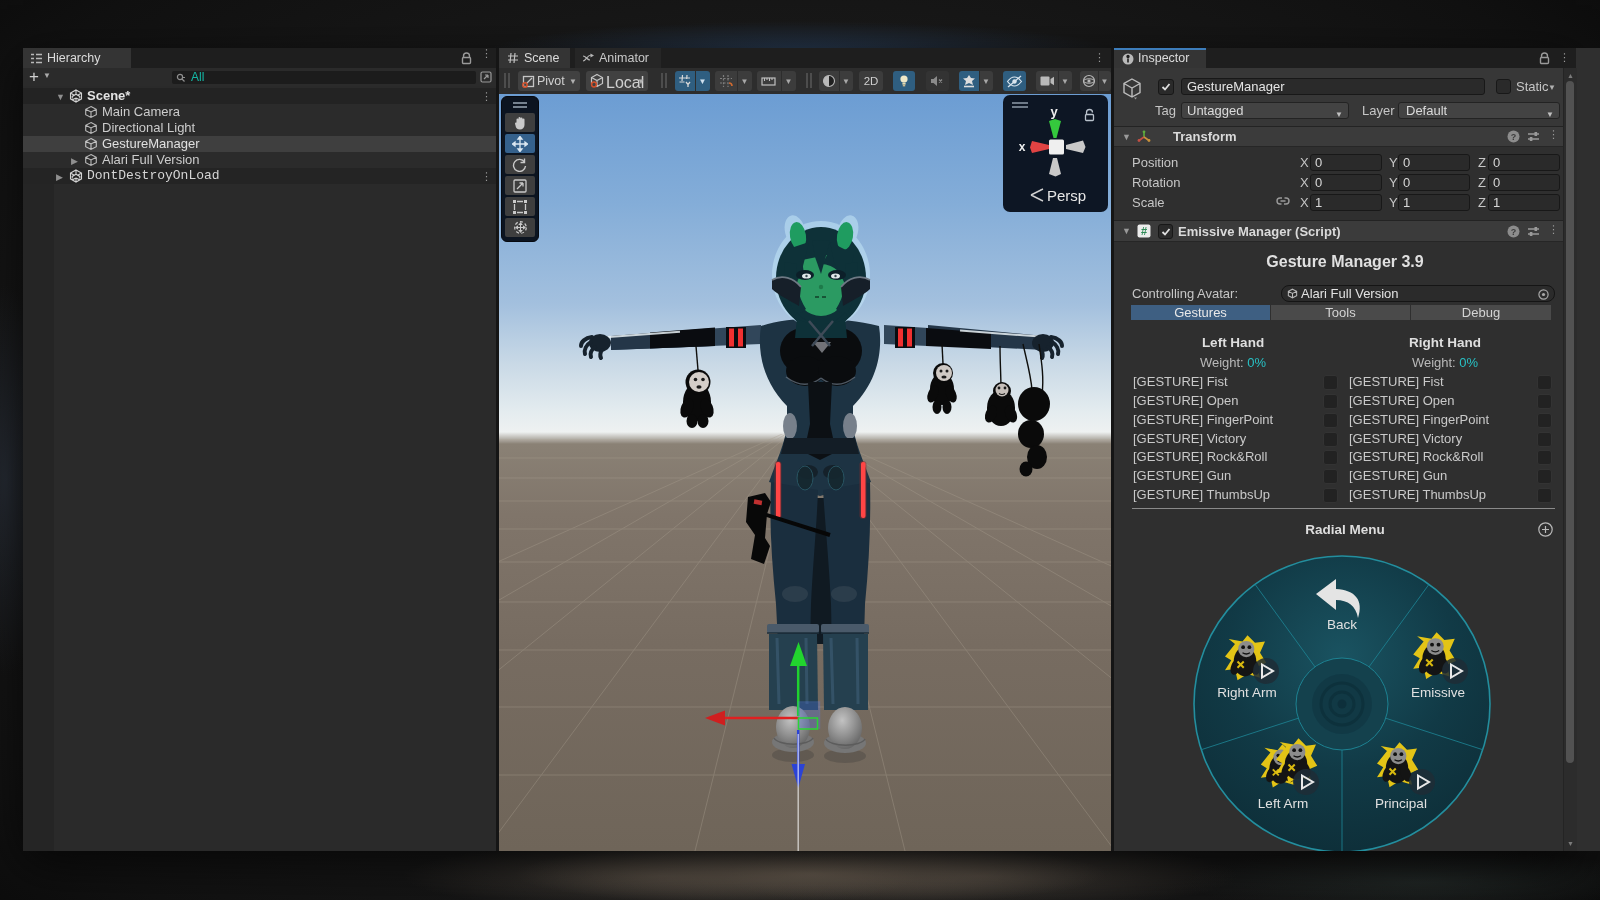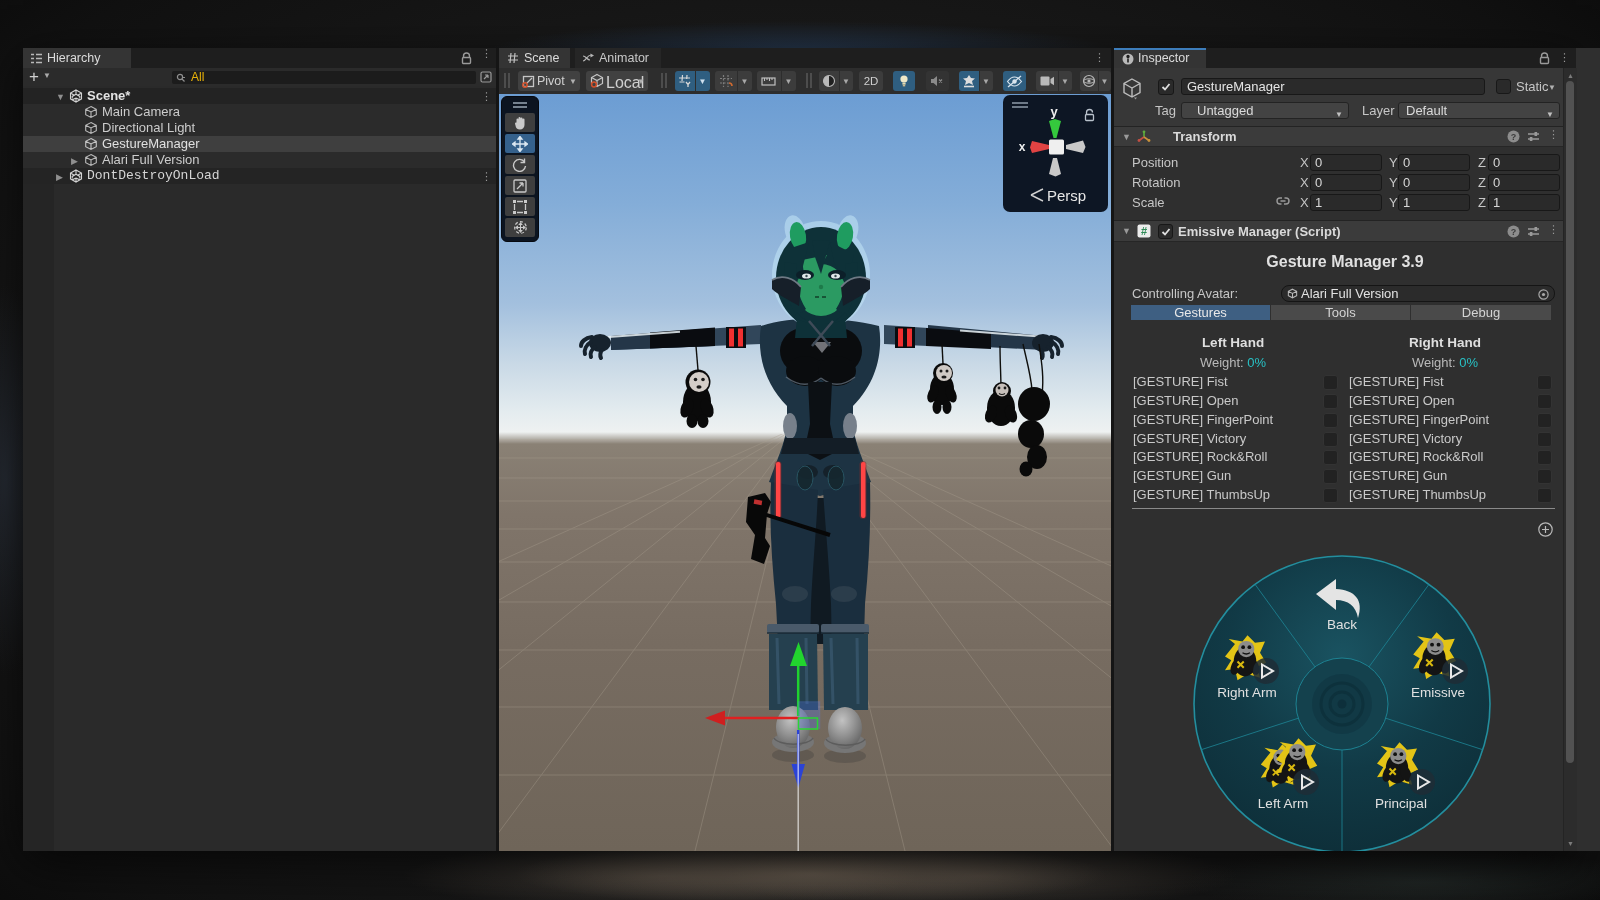--- a/index.html
+++ b/index.html
@@ -63,21 +63,21 @@
     <div class="abs" style="left:458px;top:3px;color:#9a9a9a;font-size:11px;letter-spacing:0;line-height:5px;">⋮</div>
     <div class="toolrow">
       <div class="abs" style="left:6px;top:-1px;color:#cfcfcf;font-size:17px;font-weight:400;">+</div>
       <div class="abs" style="left:20px;top:3px;color:#aaa;font-size:8px;">▼</div>
       <div class="abs" style="left:149px;top:3px;width:304px;height:13px;background:#1c1c1c;border-radius:2px;">
         <svg class="abs" style="left:4px;top:2px;" width="10" height="10" viewBox="0 0 10 10">
             <circle cx="4" cy="4" r="2.6" fill="none" stroke="#8f8f8f" stroke-width="1.2"></circle>
             <path d="M6 6 L8.5 8.5" stroke="#8f8f8f" stroke-width="1.2"></path>
             <path d="M8 4.5 l2 0" stroke="#8f8f8f" stroke-width="1" transform="translate(-1,0)"></path>
           </svg>
-        <span style="position:absolute;left:19px;top:0px;color:#eab308;font-size:12px;line-height:13px;">All</span>
+        <span style="position:absolute;left:19px;top:0px;color:#14b8a6;font-size:12px;line-height:13px;">All</span>
       </div>
       <svg class="abs" style="left:457px;top:3px;" width="12" height="12" viewBox="0 0 12 12">
           <rect x="1" y="1" width="10" height="10" rx="1.5" fill="none" stroke="#9a9a9a" stroke-width="1.2"></rect>
           <path d="M4 8 L8 4 M8 4 h-3 M8 4 v3" stroke="#9a9a9a" stroke-width="1.2" fill="none"></path>
         </svg>
     </div>
 
     <div class="row" style="top:40px;background:#232323;color:#e2e2e2;font-weight:bold;">
       <span class="abs" style="left:33px;top:1px;color:#8f8f8f;font-size:9px;font-weight:normal;">▼</span>
       <svg class="abs" style="left:46px;top:1px;" width="14" height="14" viewBox="0 0 14 14">
@@ -528,21 +528,21 @@
     <div class="abs" style="left:44px;top:31px;width:14px;height:14px;background:#2a2a2a;border:1px solid #181818;border-radius:3px;">
       <svg class="abs" style="left:2px;top:2px;" width="10" height="10" viewBox="0 0 10 10">
           <path d="M1.5 5 L4 7.5 L8.5 2" fill="none" stroke="#dfdfdf" stroke-width="1.8"></path>
         </svg>
     </div>
     <div class="field" style="left:67px;top:30px;width:302px;height:15px;line-height:15px;"><span style="margin-left:5px;color:#e4e4e4;">GestureManager</span></div>
     <div class="abs" style="left:382px;top:31px;width:13px;height:13px;background:#2a2a2a;border:1px solid #181818;border-radius:3px;"></div>
     <div class="lbl" style="left:402px;top:31px;">Static</div>
     <div class="abs" style="left:434px;top:35px;color:#b0b0b0;font-size:8px;">▼</div>
     <div class="lbl" style="left:41px;top:55px;">Tag</div>
-    <div class="ddown" style="left:67px;top:54px;width:166px;height:15px;line-height:15px;"><span style="margin-left:15px;">Untagged</span><span class="abs" style="right:5px;top:4px;font-size:8px;color:#c0c0c0;">▼</span></div>
+    <div class="ddown" style="left:67px;top:54px;width:166px;height:15px;line-height:15px;"><span style="margin-left:5px;">Untagged</span><span class="abs" style="right:5px;top:4px;font-size:8px;color:#c0c0c0;">▼</span></div>
     <div class="lbl" style="left:248px;top:55px;">Layer</div>
     <div class="ddown" style="left:284px;top:54px;width:160px;height:15px;line-height:15px;"><span style="margin-left:7px;">Default</span><span class="abs" style="right:5px;top:4px;font-size:8px;color:#c0c0c0;">▼</span></div>
 
     <div class="hdr" style="top:78px;height:19px;">
       <span class="abs" style="left:8px;top:5px;color:#9a9a9a;font-size:9px;">▼</span>
       <svg class="abs" style="left:23px;top:3px;" width="14" height="14" viewBox="0 0 14 14">
           <g stroke-width="1.6">
             <path d="M7 7 V1.5" stroke="#5eac3c"></path>
             <path d="M7 7 L2 10.5" stroke="#c24f43"></path>
             <path d="M7 7 L12 10.5" stroke="#c9913a"></path>
@@ -654,20 +654,21 @@
       <div class="abs" style="left:19px;top:420px;">[GESTURE] Gun</div>
         <div class="gcb" style="left:209px;top:421px;"></div>
       <div class="abs" style="left:235px;top:420px;">[GESTURE] Gun</div>
         <div class="gcb" style="left:423px;top:421px;"></div>
       <div class="abs" style="left:19px;top:439px;">[GESTURE] ThumbsUp</div>
         <div class="gcb" style="left:209px;top:440px;"></div>
       <div class="abs" style="left:235px;top:439px;">[GESTURE] ThumbsUp</div>
         <div class="gcb" style="left:423px;top:440px;"></div>
     </div>
     <div class="abs" style="left:18px;top:460px;width:423px;height:1px;background:#8a8a8a;"></div>
+    <div class="abs" style="left:0;top:474px;width:462px;height:16px;text-align:center;color:#dedede;font-size:13.5px;font-weight:bold;">Radial Menu</div>
     <svg class="abs" style="left:424px;top:474px;" width="15" height="15" viewBox="0 0 15 15">
         <circle cx="7.5" cy="7.5" r="6.7" fill="none" stroke="#b9b9b9" stroke-width="1.2"></circle>
         <path d="M7.5 4 v7 M4 7.5 h7" stroke="#b9b9b9" stroke-width="1.2"></path>
       </svg>
     <svg class="abs" style="left:78px;top:506px;" width="300" height="300" viewBox="0 0 300 300">
       <defs>
         <radialGradient id="rgrad" cx="0.5" cy="0.34" r="0.85">
           <stop offset="0" stop-color="#1a5361"></stop>
             <stop offset="0.45" stop-color="#113a46"></stop>
             <stop offset="1" stop-color="#0c2831"></stop>

